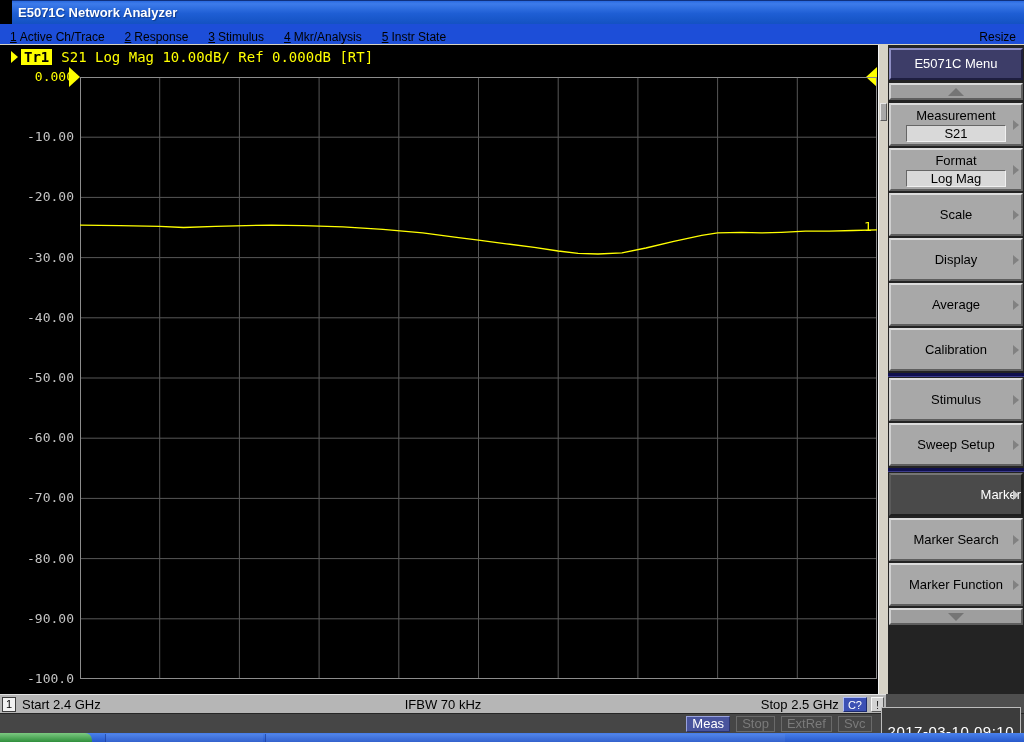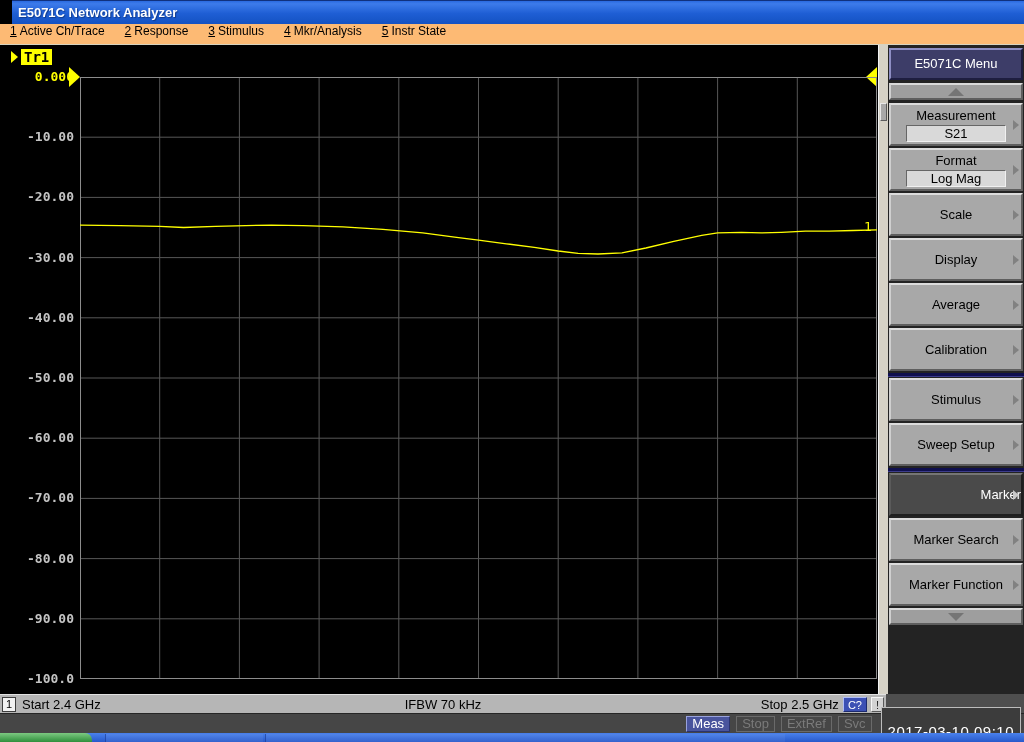--- a/index.html
+++ b/index.html
@@ -5,38 +5,38 @@
   * { margin:0; padding:0; box-sizing:border-box; }
   html,body { width:1024px; height:742px; overflow:hidden; background:#000; }
   body { font-family:"Liberation Sans", sans-serif; position:relative; }
 
   
   .titlebar { position:absolute; left:12px; top:0; width:1024px; height:24px;
     background:linear-gradient(180deg,#2a6ae0 0%,#3d7bea 12%,#1e5ed4 55%,#1452c2 100%);
     border-top:1px solid #10317e; color:#fff; font-weight:bold; font-size:13px;
     line-height:23px; padding-left:6px; text-shadow:1px 1px 1px #103a8c; }
   .menubar { position:absolute; left:0; top:24px; width:1024px; height:21px;
-    background:#fdba74; border-bottom:1px solid #d8d4c0; font-size:12px; color:#000;
-    display:flex; align-items:flex-start; }
+    background:#1d4ed8; border-bottom:1px solid #d8d4c0; font-size:12px; color:#000;
+    display:flex; align-items:flex-end; }
   .menubar .mi { padding:0 10px; cursor:default; }
   .menubar .mi .num { text-decoration:underline; margin-right:3px; }
   .menubar .resize { margin-left:auto; padding-right:8px;margin-top:24px; }
 
   
   .screen { position:absolute; left:0; top:45px; width:1024px; height:649px; background:#000; }
 
   .trace-header { position:absolute; left:2px; top:3px; height:18px; display:flex;
     align-items:center; font-family:"DejaVu Sans Mono", monospace; font-size:14px;padding-left:9px; }
   .tr-arrow { width:0; height:0; border-left:7px solid #ffff00; border-top:6px solid transparent;
     border-bottom:6px solid transparent; margin-right:3px; }
   .tr-chip { background:#ffff00; color:#000; padding:0 3px; font-weight:bold; }
   .tr-text { color:#ffff00; margin-left:9px; white-space:pre; }
 
   .ylabels { position:absolute; left:0; top:23px; width:74px; height:620px;
-    display:flex; flex-direction:column; justify-content:space-between;font-weight:bold; }
+    display:flex; flex-direction:column; justify-content:space-between; }
   .ylabels span { display:block; height:18px; line-height:18px; text-align:right;
     color:#c4c4c4; font-family:"DejaVu Sans Mono", monospace; font-size:13px; }
   .ylabels span:first-child { color:#ffff00; }
 
   .plot { position:absolute; left:80px; top:32px; width:797px; height:602px; }
   .ref-tri-left { position:absolute; left:69px; top:22px; width:0; height:0;
     border-left:11px solid #ffff00; border-top:10px solid transparent; border-bottom:10px solid transparent; }
   .ref-tri-right { position:absolute; left:866px; top:22px; width:0; height:0;
     border-right:11px solid #ffff00; border-top:10px solid transparent; border-bottom:10px solid transparent; }
   .trace-num { position:absolute; left:864px; top:174px; color:#ffff00;
@@ -117,20 +117,21 @@
   <span class="mi"><span class="num">4</span><span>Mkr/Analysis</span></span>
   <span class="mi"><span class="num">5</span><span>Instr State</span></span>
   <span class="resize">Resize</span>
 </div>
 
 <div class="screen">
 
   <div class="trace-header">
     <span class="tr-arrow"></span>
     <span class="tr-chip">Tr1</span>
+    <span class="tr-text">S21 Log Mag 10.00dB/ Ref 0.000dB [RT]</span>
   </div>
 
   <div class="ylabels">
     <span>0.000</span>
     <span>-10.00</span>
     <span>-20.00</span>
     <span>-30.00</span>
     <span>-40.00</span>
     <span>-50.00</span>
     <span>-60.00</span>

